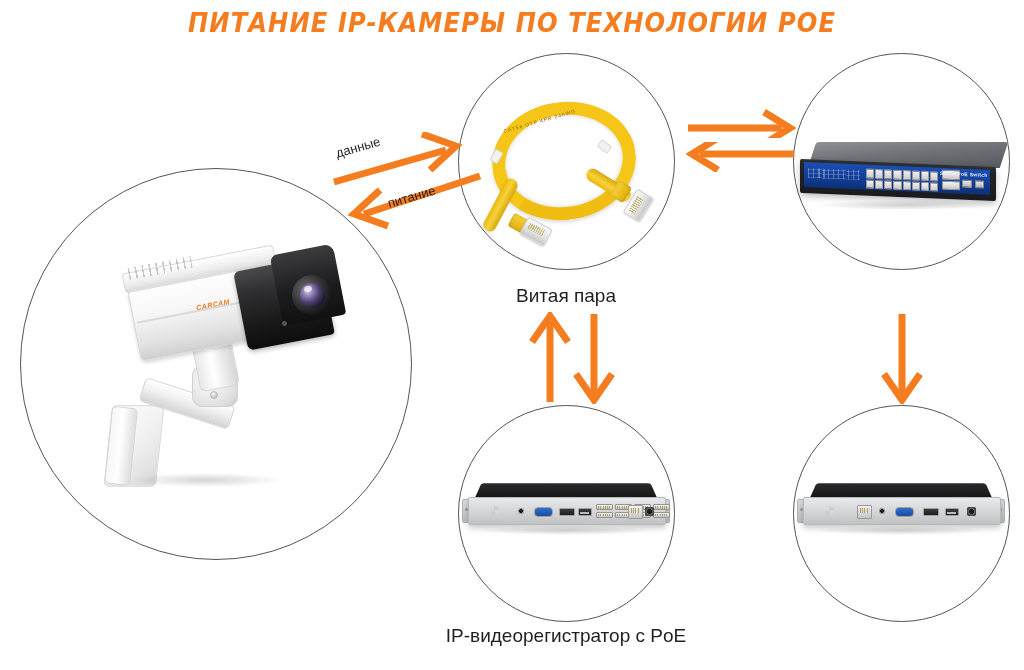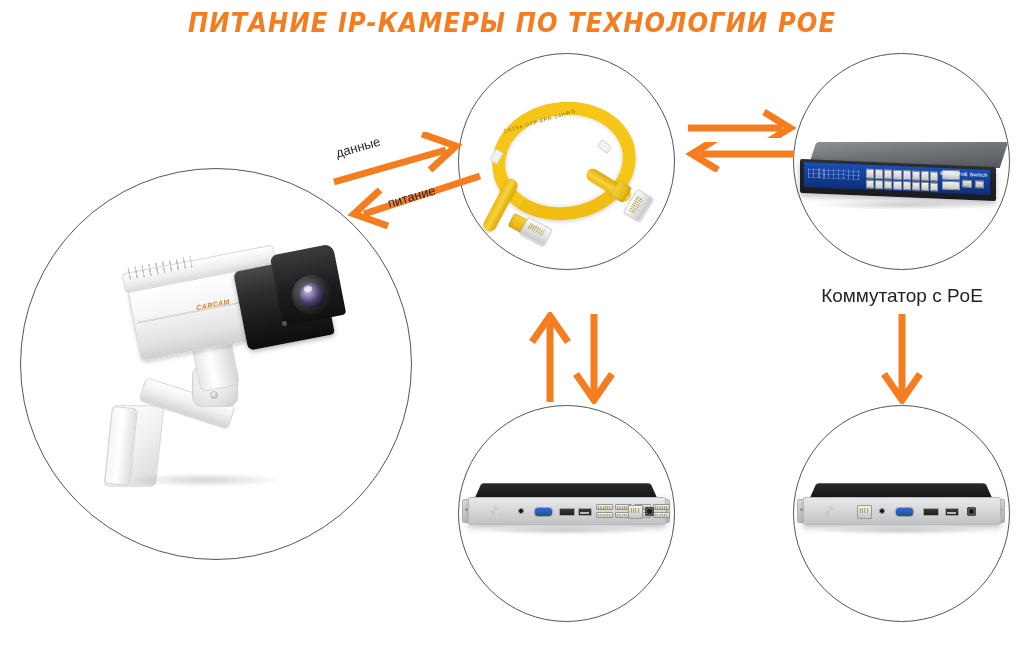--- a/index.html
+++ b/index.html
@@ -353,20 +353,21 @@
     <div class="cable-tail cable-tail-b"></div>
     <div class="cable-print">CAT5e  UTP  4PR  24AWG</div>
     <div class="cable-clip" style="left:18px;top:72px;transform:rotate(-60deg);"></div>
     <div class="cable-clip" style="left:126px;top:62px;transform:rotate(38deg);"></div>
     <div class="rj45-boot" style="left:38px;top:136px;transform:rotate(28deg);"></div>
     <div class="rj45" style="left:50px;top:142px;transform:rotate(28deg);"></div>
     <div class="rj45-boot" style="left:140px;top:104px;transform:rotate(-58deg);"></div>
     <div class="rj45" style="left:152px;top:116px;transform:rotate(-58deg);"></div>
   </div>
 
+  <div class="caption" style="left:446px;top:285px;width:240px;">Витая пара</div>
 
   <div class="circle" style="left:793px;top:53px;width:217px;height:217px;"></div>
 
   <div class="sw-wrap">
     <div class="sw-top"></div>
     <div class="sw-front"></div>
     <div class="sw-panel"></div>
     <div class="sw-leds"></div>
     <div class="sw-ports">
       <i></i>
@@ -391,21 +392,20 @@
       <i></i>
     </div>
     <div class="sw-sfp">
       <i></i>
       <i></i>
     </div>
     <div class="sw-brand">Smart PoE Switch</div>
     <div class="sw-shadow"></div>
   </div>
 
-  <div class="caption" style="left:782px;top:285px;width:240px;">Коммутатор с PoE</div>
 
   <div class="circle" style="left:458px;top:405px;width:217px;height:217px;"></div>
 
   <div class="nvr-wrap" style="left:460px;top:478px;">
     <div class="nvr-top"></div>
     <div class="nvr-ear l"></div>
     <div class="nvr-ear r"></div>
     <div class="nvr-face"></div>
     <div class="nvr-fan"></div>
     <div class="nvr-jack" style="left:58px;"></div>
@@ -420,20 +420,21 @@
       <i></i>
         <i></i>
       <i></i>
         <i></i>
     </div>
     <div class="nvr-lan" style="left:168px;"></div>
     <div class="nvr-power" style="left:185px;"></div>
     <div class="nvr-shadow"></div>
   </div>
 
+  <div class="caption" style="left:416px;top:625px;width:300px;">IP-видеорегистратор с PoE</div>
 
   <div class="circle" style="left:793px;top:405px;width:217px;height:217px;"></div>
 
   <div class="nvr-wrap" style="left:795px;top:478px;">
     <div class="nvr-top"></div>
     <div class="nvr-ear l"></div>
     <div class="nvr-ear r"></div>
     <div class="nvr-face"></div>
     <div class="nvr-fan"></div>
     <div class="nvr-lan" style="left:62px;"></div>

